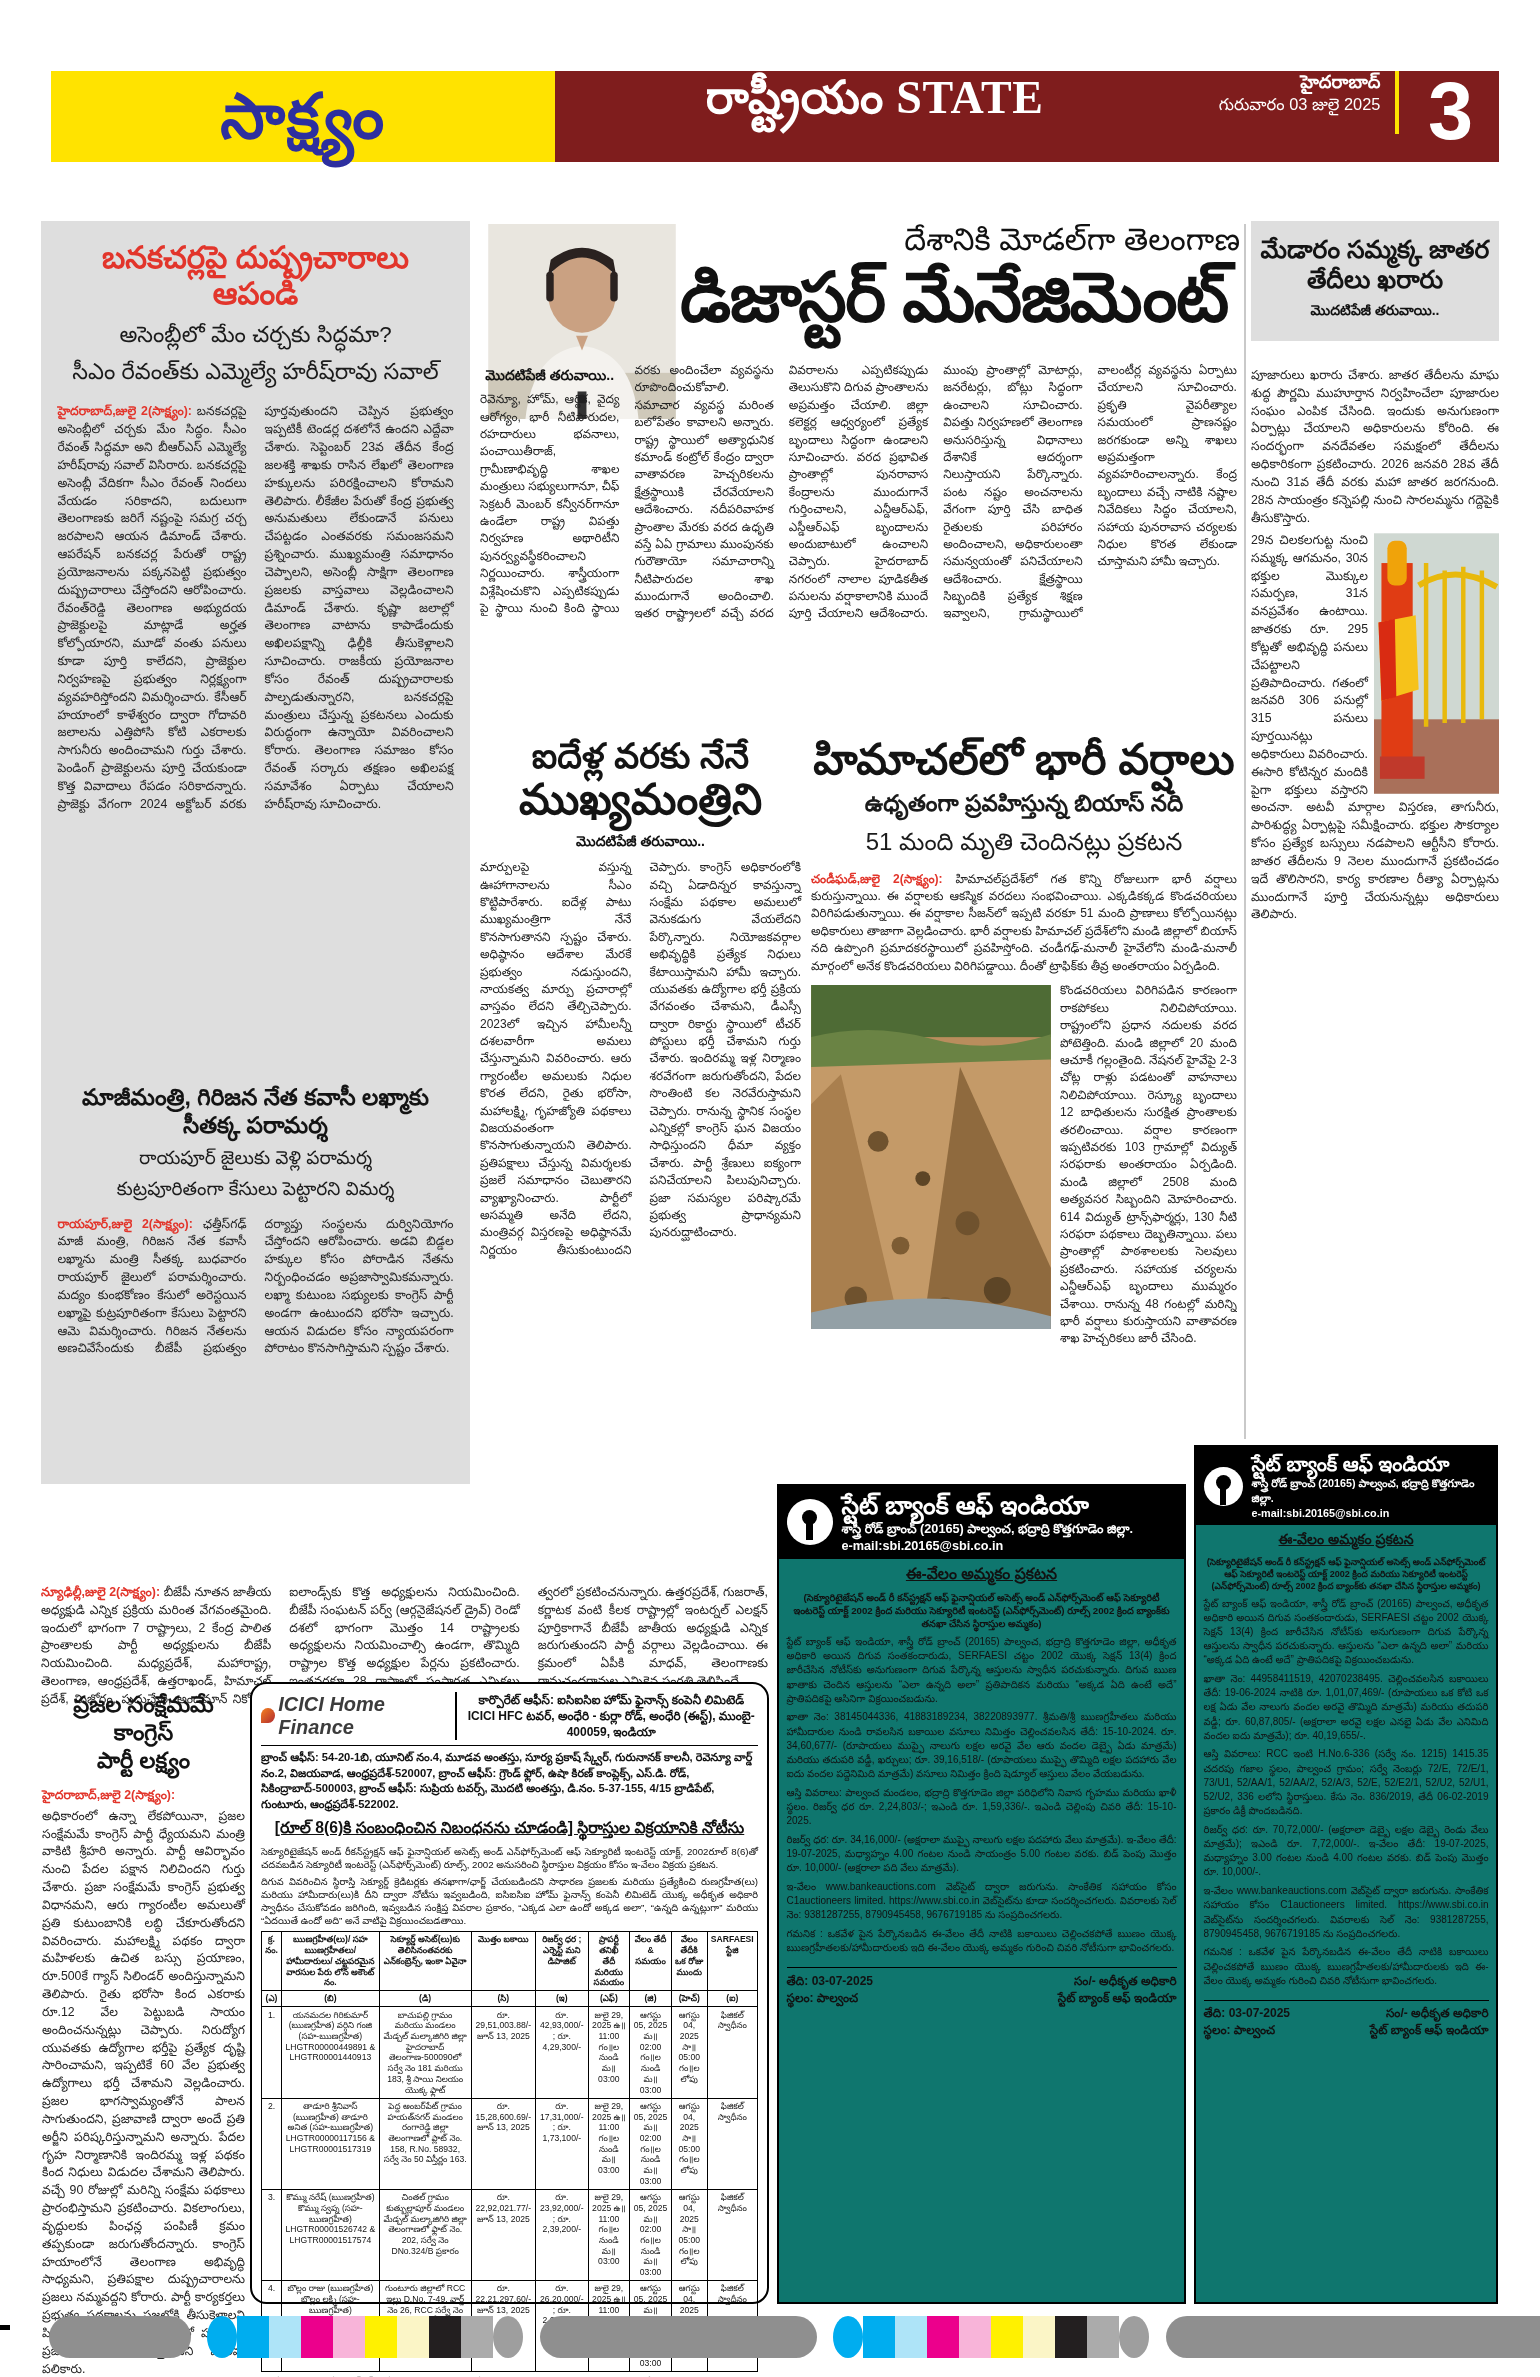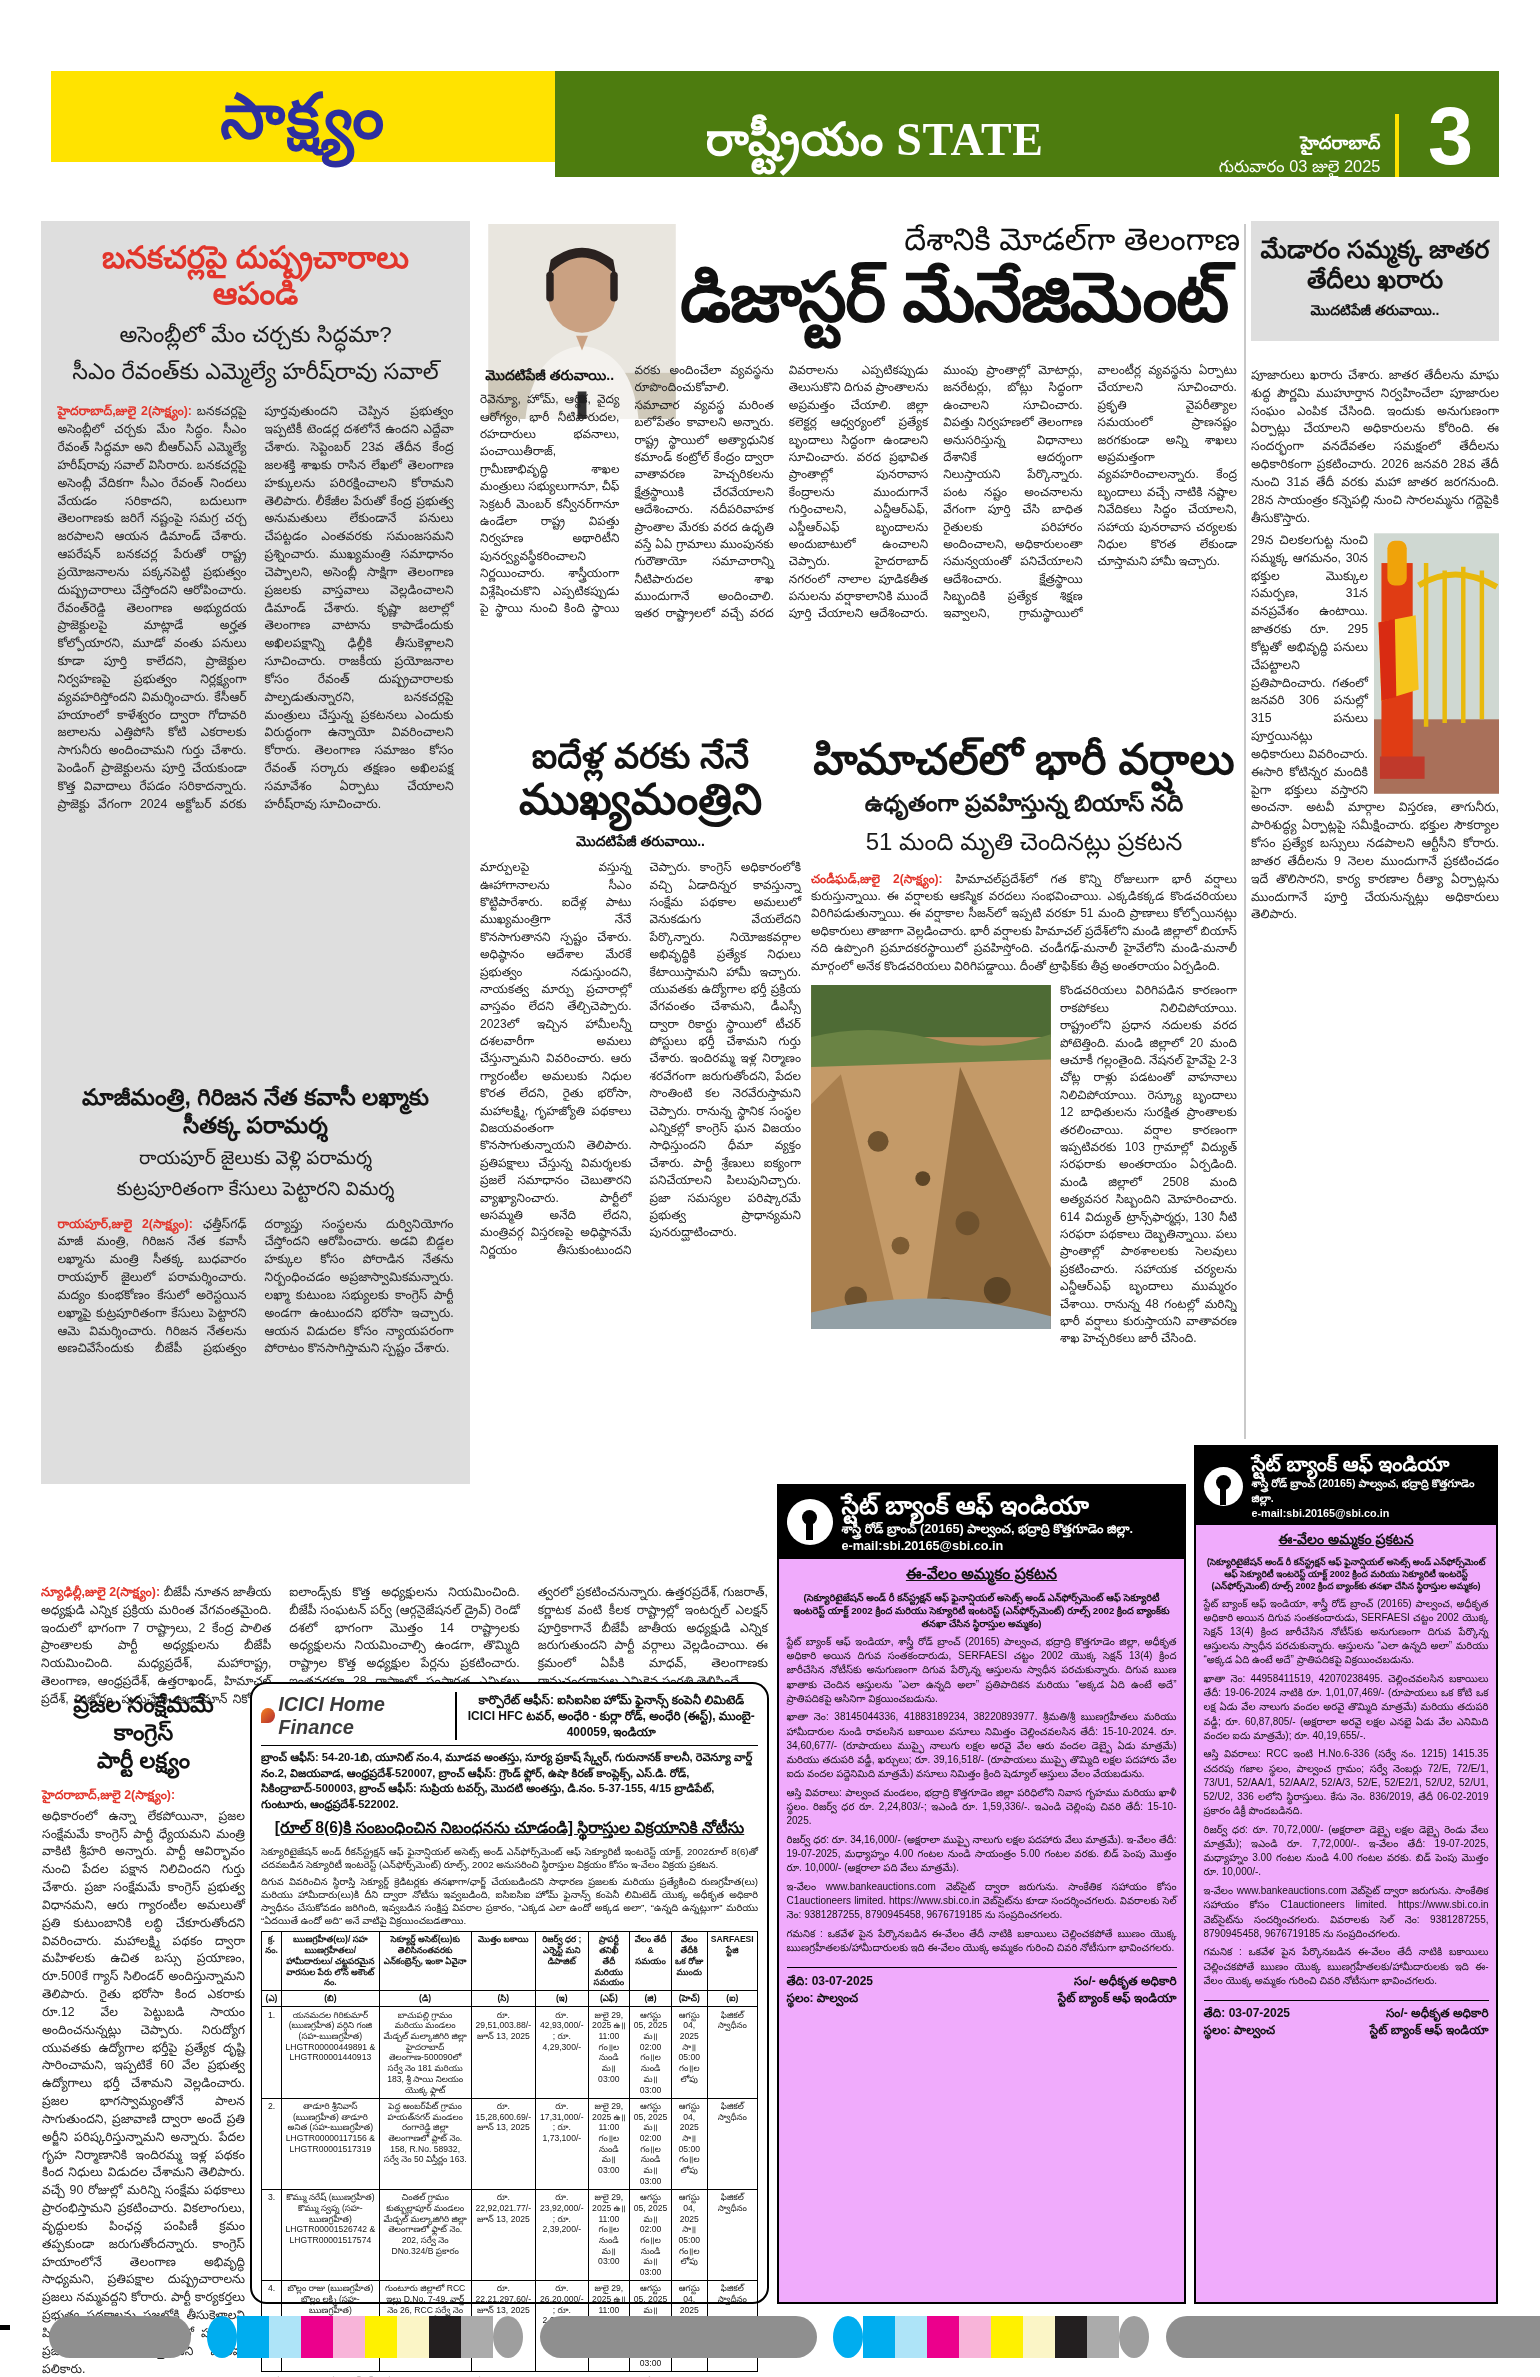--- a/index.html
+++ b/index.html
@@ -2,21 +2,21 @@
 <html style="font-size:12px"><head>
 <meta charset="utf-8">
 <style>
   html,body{margin:0;padding:0;background:#e8e8e8;}
   .page{position:relative;width:1541px;height:2377px;background:#ffffff;margin:0 auto;
         font-family:"Liberation Sans","DejaVu Sans",sans-serif;color:#111;overflow:hidden;}
   .abs{position:absolute;}
   
   .logo-box{left:51px;top:71px;width:504px;height:91px;background:#ffe300;display:flex;align-items:center;justify-content:center;}
   .logo-text{color:#2d2f9f;font-size:63px;font-weight:900;letter-spacing:1.5px;line-height:1;}
-  .band{left:555px;top:71px;width:944px;height:106px;background:#4d7c0f;display:flex;align-items:flex-end;}
+  .band{left:555px;top:71px;width:944px;height:91px;background:#7f1d1d;display:flex;align-items:flex-start;}
   .band-title{flex:1;text-align:center;color:#fff;font-family:"Liberation Serif","DejaVu Serif",serif;
               font-size:46px;font-weight:700;letter-spacing:0.7px;}
   .band-date{width:186px;text-align:right;color:#fff;line-height:1.3;padding-right:12px;}
   .band-city{font-size:18px;font-weight:700;}
   .band-day{font-size:16.4px;}
   .band-div{width:3.7px;height:63px;background:#ffe300;margin:0 10.4px 0 3px;}
   .band-page{width:82px;text-align:center;color:#fff;font-size:81px;font-weight:900;line-height:1;padding-right:7.5px;}
   
   .graybox{background:#dedede;}
   .h-red{color:#e2352b;font-weight:900;text-align:center;}
@@ -35,21 +35,21 @@
   .icici-logo{width:188px;display:flex;align-items:center;font-style:italic;font-weight:900;font-size:20px;color:#3c3c3c;border-right:2.2px solid #000;padding-right:6px;}
   .icici-mark{display:inline-block;width:15px;height:15px;border-radius:50% 50% 50% 0;background:linear-gradient(135deg,#f58220,#b02a30);margin-right:3.7px;}
   .icici-corp{flex:1;padding-left:7.5px;font-weight:700;font-size:12px;line-height:1.35;text-align:center;}
   .icici-branch{font-weight:700;font-size:11.2px;line-height:1.4;margin-top:4.5px;}
   .icici-title{text-align:center;font-weight:900;font-size:15.7px;text-decoration:underline;margin:6px 0 4.5px 0;}
   .icici-p{font-size:9.7px;line-height:1.35;text-align:justify;margin:0 0 3.7px 0;}
   table.icici{width:100%;border-collapse:collapse;font-size:8.6px;line-height:1.25;}
   table.icici td{border:1.1px solid #000;padding:2.2px 3px;vertical-align:top;text-align:center;}
   table.icici .hdr td{font-weight:700;}
   .icici-note{font-size:8.6px;line-height:1.35;text-align:justify;margin-top:3.7px;}
-  .sbi-box{border:2.2px solid #000;background:#f0abfc;box-sizing:border-box;}
+  .sbi-box{border:2.2px solid #000;background:#0f766e;box-sizing:border-box;}
   .sbi-head{background:#000;color:#fff;display:flex;align-items:center;padding:6px 7.5px;}
   .sbi-logo{width:46px;height:46px;background:#fff;border-radius:50%;position:relative;flex-shrink:0;margin-right:9px;}
   .sbi-logo::before{content:"";position:absolute;left:50%;top:40%;width:15px;height:15px;margin-left:-7.5px;margin-top:-7.5px;border-radius:50%;background:#000;}
   .sbi-logo::after{content:"";position:absolute;left:50%;top:40%;width:6.7px;height:22.4px;margin-left:-3.4px;background:#000;}
   .sbi-bank{font-size:25px;font-weight:900;line-height:1.1;}
   .sbi-branch{font-size:12.7px;font-weight:700;margin-top:2.2px;}
   .sbi-email{font-size:12.7px;font-weight:700;}
   .sbi-body{padding:4.5px 7.5px;}
   .sbi-title{text-align:center;font-weight:700;font-size:15.7px;text-decoration:underline;margin:1.5px 0 4.5px 0;}
   .sbi-sub{font-size:9.7px;font-weight:700;text-align:center;line-height:1.35;margin-bottom:4.5px;}

